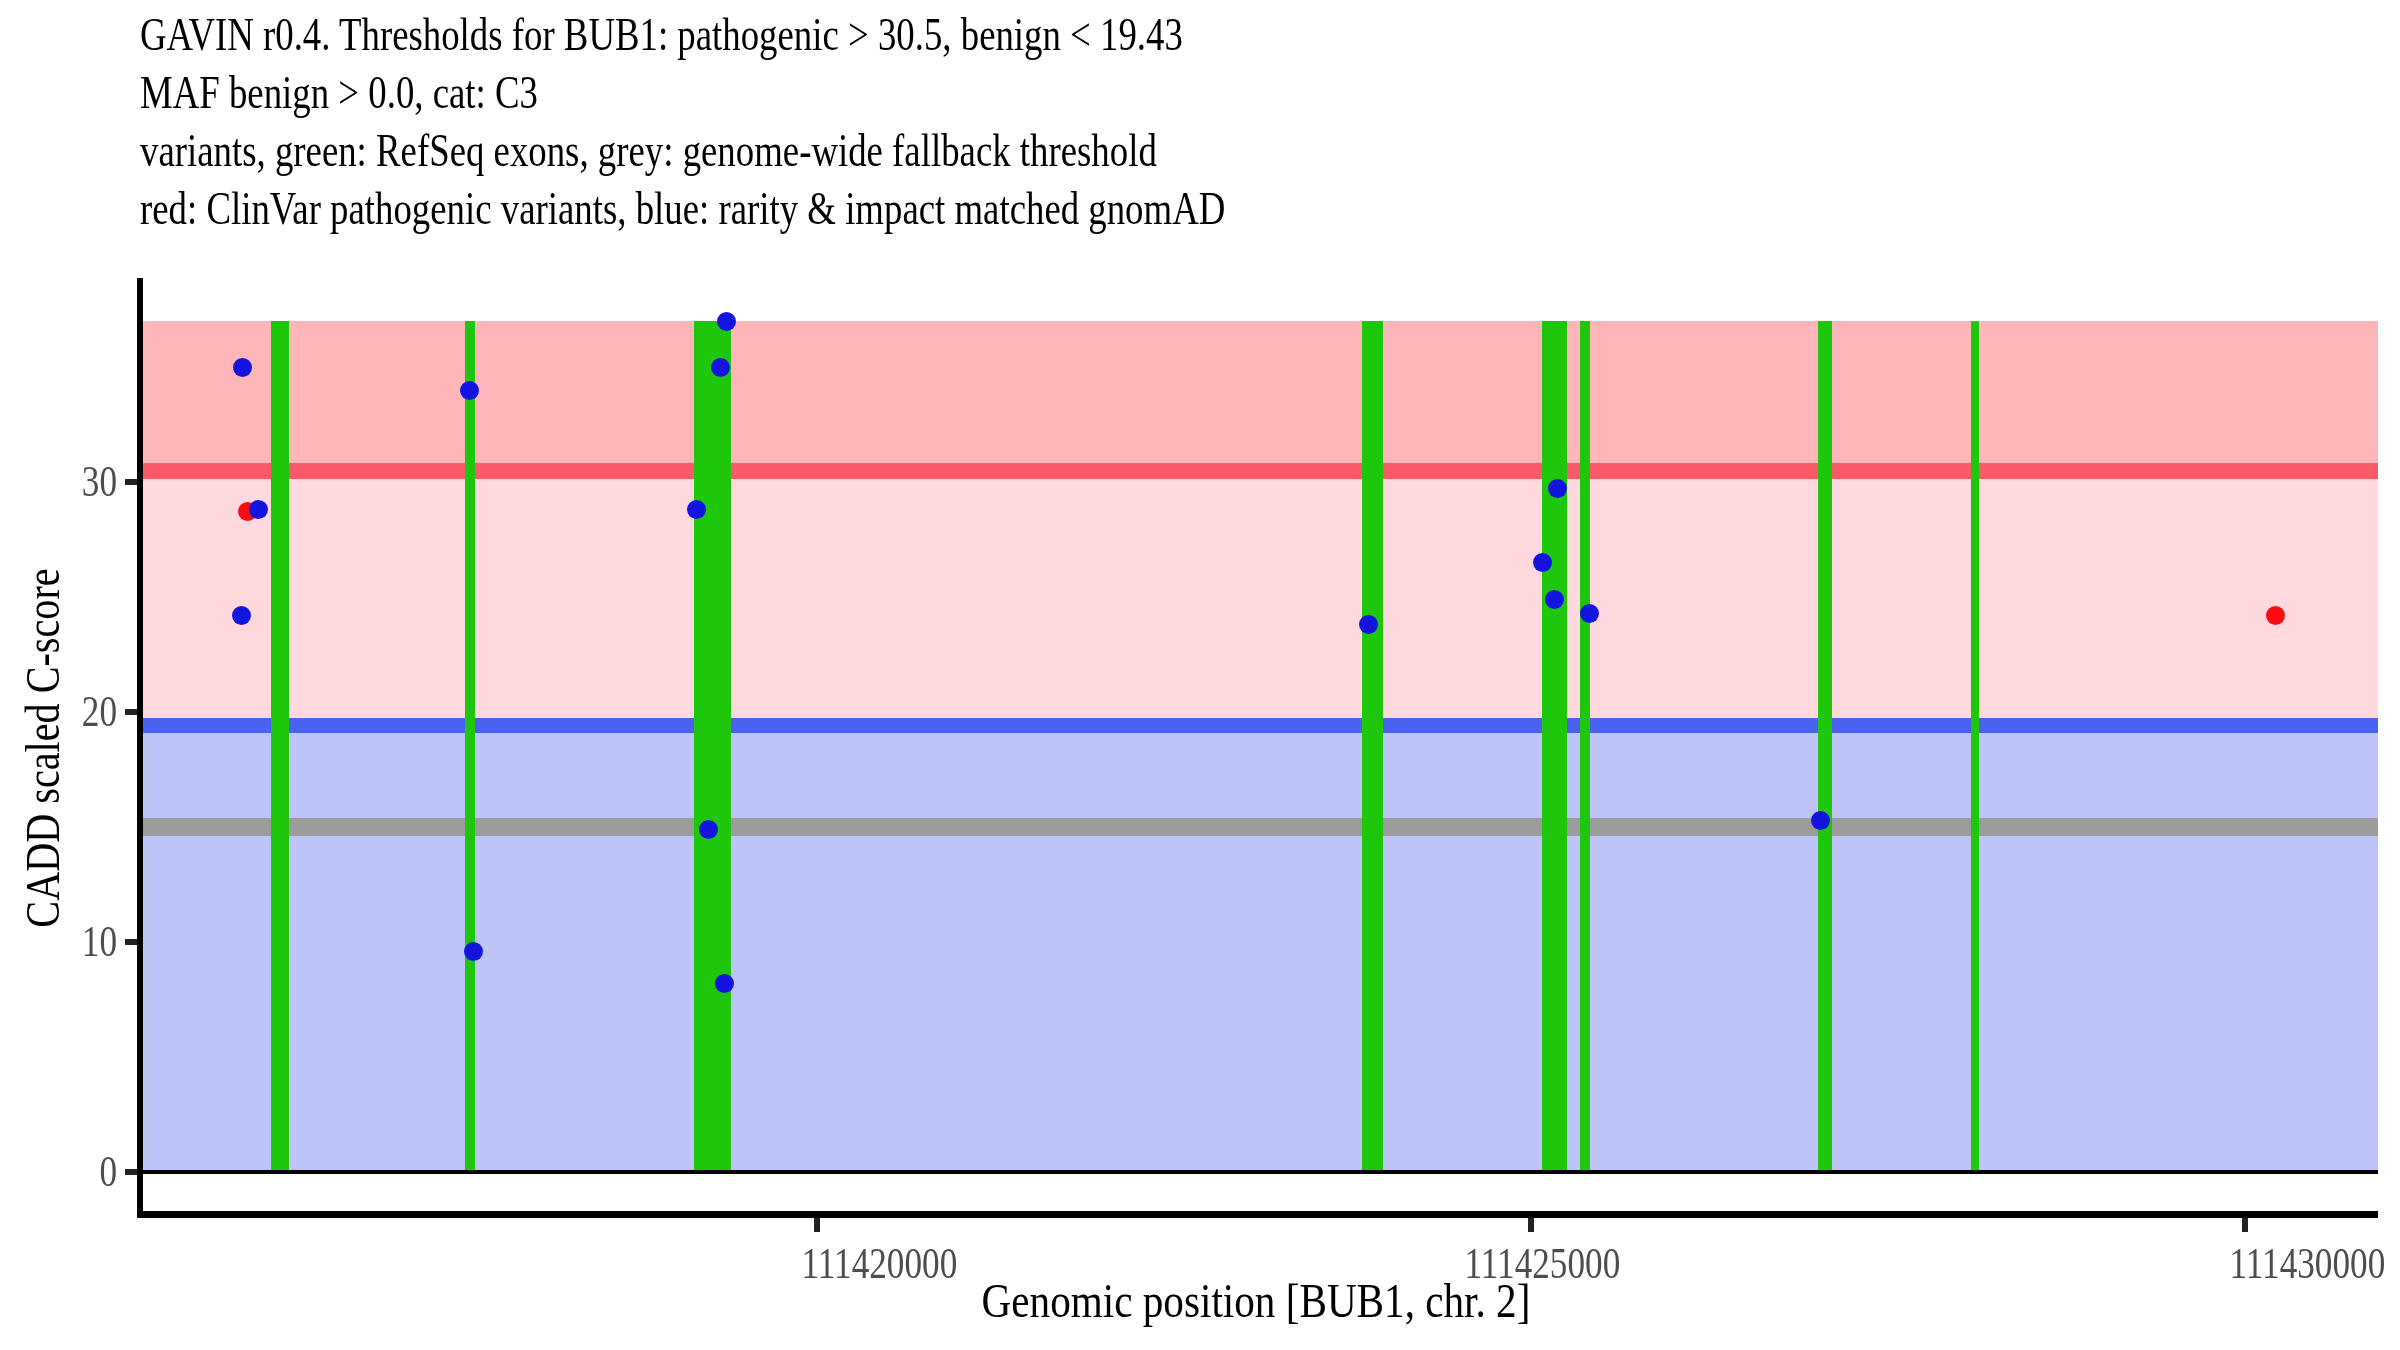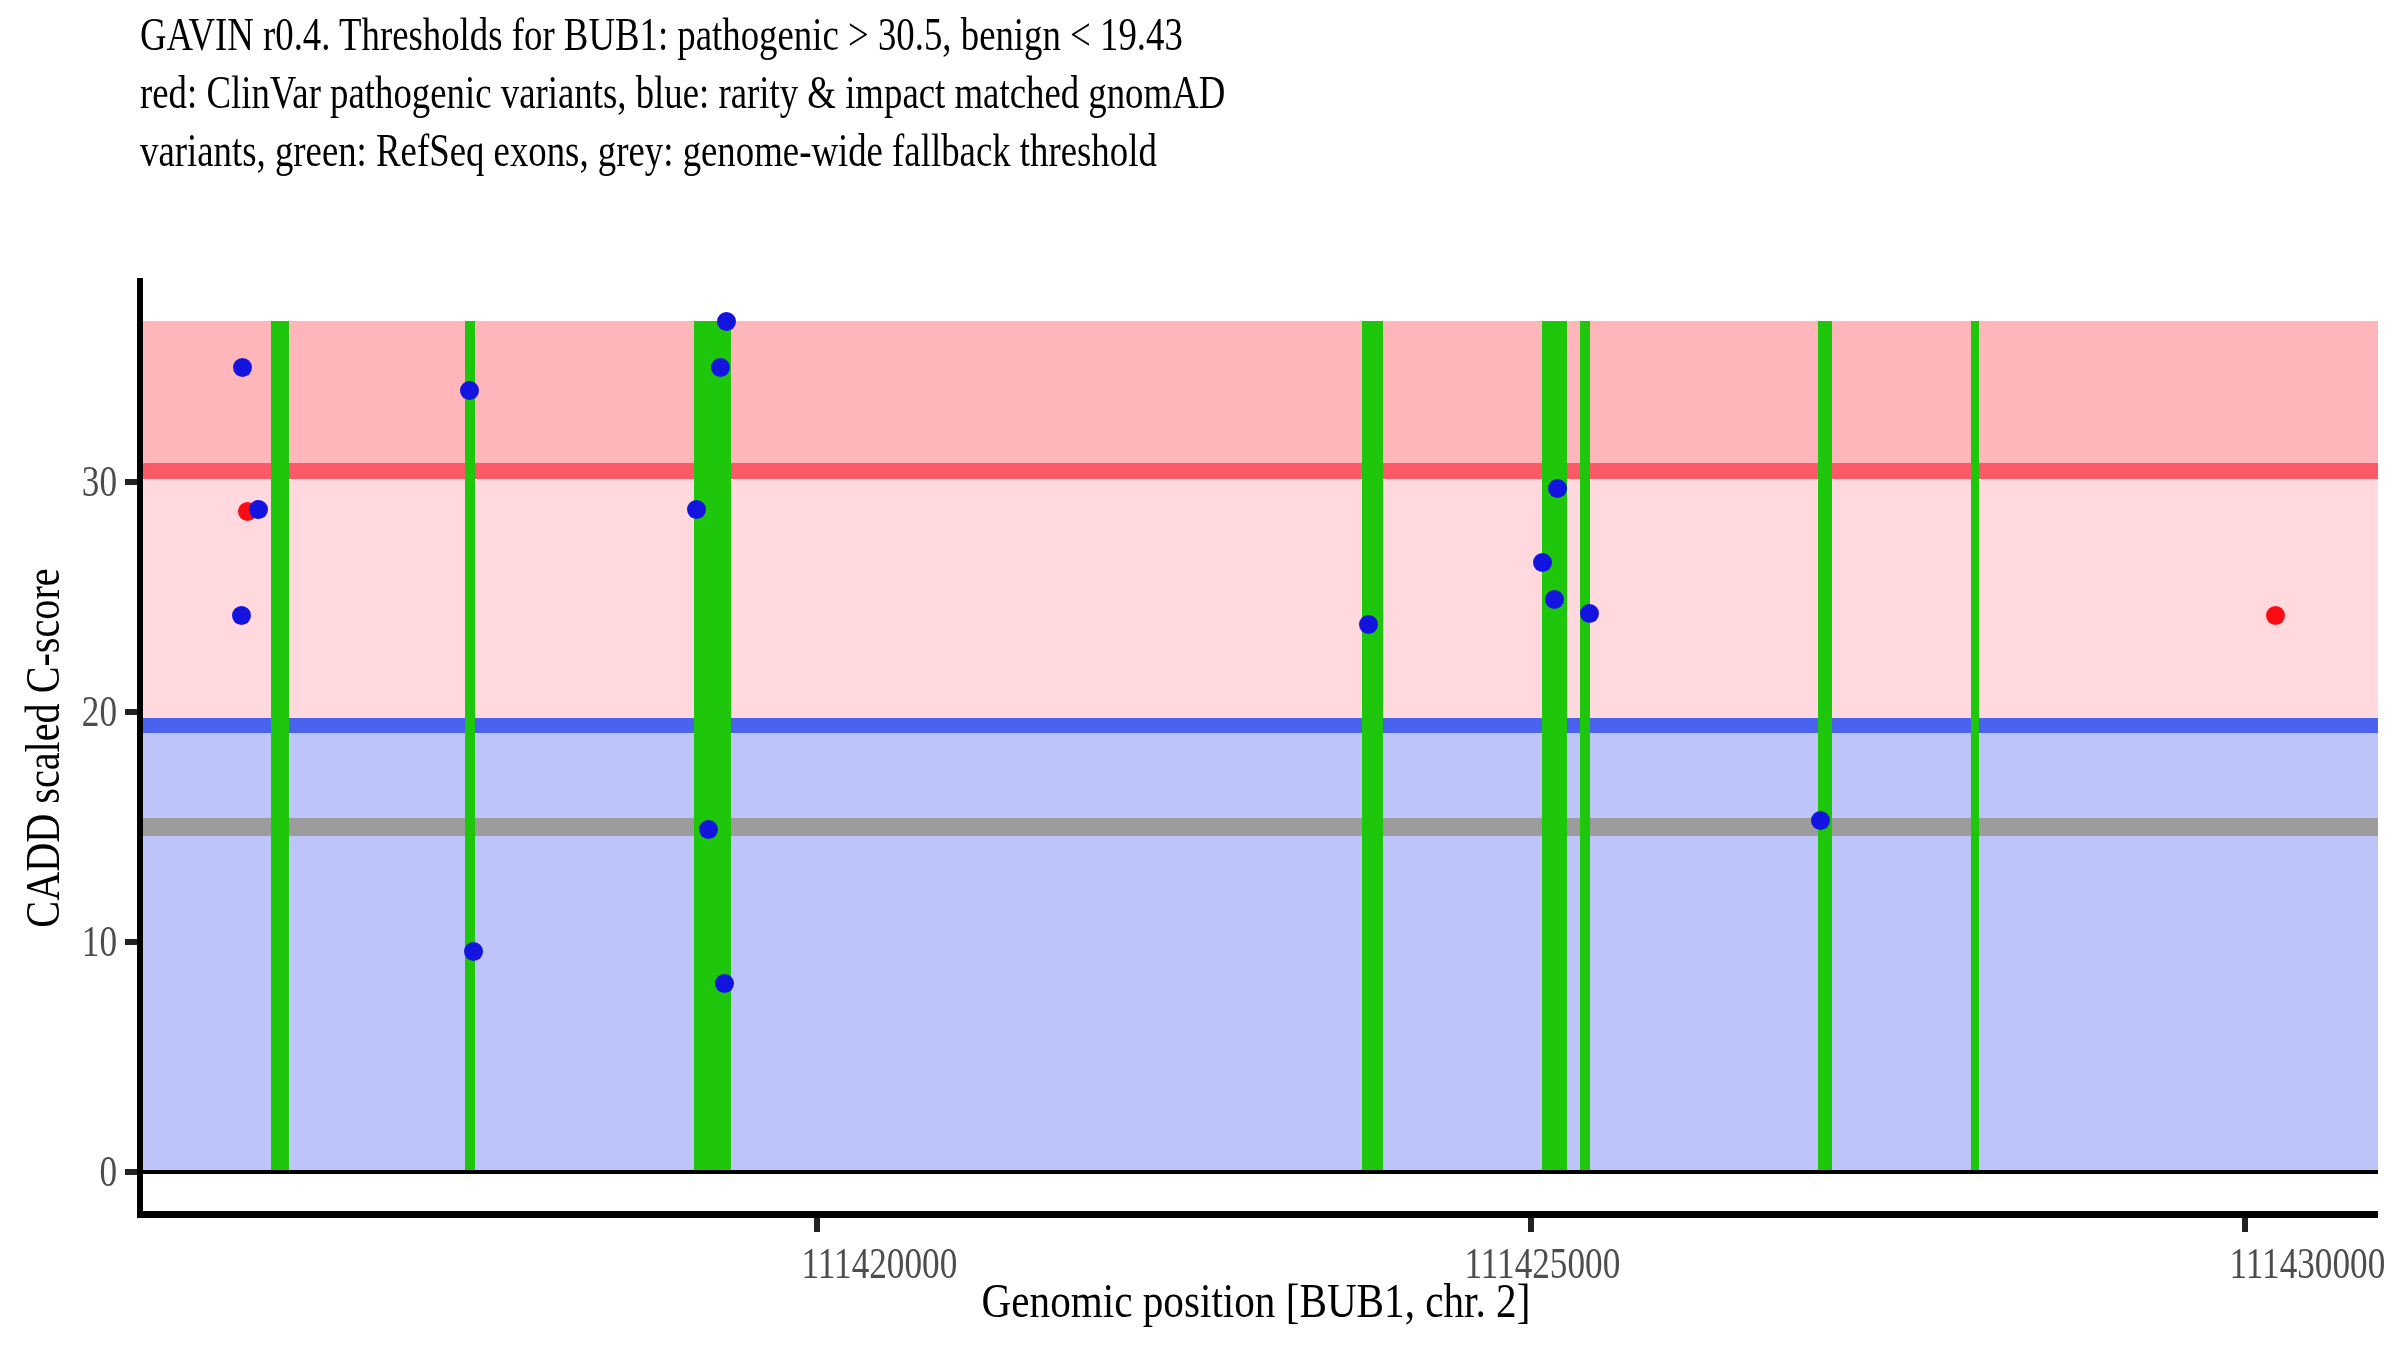--- a/index.html
+++ b/index.html
@@ -32,22 +32,23 @@
   .xlabel{position:absolute;left:1256px;top:1272px;font-size:49px;color:#000;white-space:nowrap;
     transform:translateX(-50%) scaleX(0.84);}
 </style>
 </head>
 <body>
 
 <div class="figure">
 
   <div class="title-block">
     <div class="title-line"><span>GAVIN r0.4. Thresholds for BUB1: pathogenic &gt; 30.5, benign &lt; 19.43</span></div>
+    <div class="title-line"><span>MAF benign &gt; 0.0, cat: C3</span></div>
+    <div class="title-line"><span>variants, green: RefSeq exons, grey: genome-wide fallback threshold</span></div>
     <div class="title-line"><span>red: ClinVar pathogenic variants, blue: rarity &amp; impact matched gnomAD</span></div>
-    <div class="title-line"><span>variants, green: RefSeq exons, grey: genome-wide fallback threshold</span></div>
   </div>
 
   <div class="ylabel">
     <span>CADD scaled C-score</span>
   </div>
 
   <div class="panel">
       <div class="band" style="left: 0px; width: 2235px; top: 43px; height: 149.5px; background: rgb(255, 182, 187);"></div>
       <div class="band" style="left: 0px; width: 2235px; top: 192.5px; height: 254.61px; background: rgb(255, 217, 221);"></div>
       <div class="band" style="left: 0px; width: 2235px; top: 447.11px; height: 446.89px; background: rgb(189, 196, 247);"></div>

